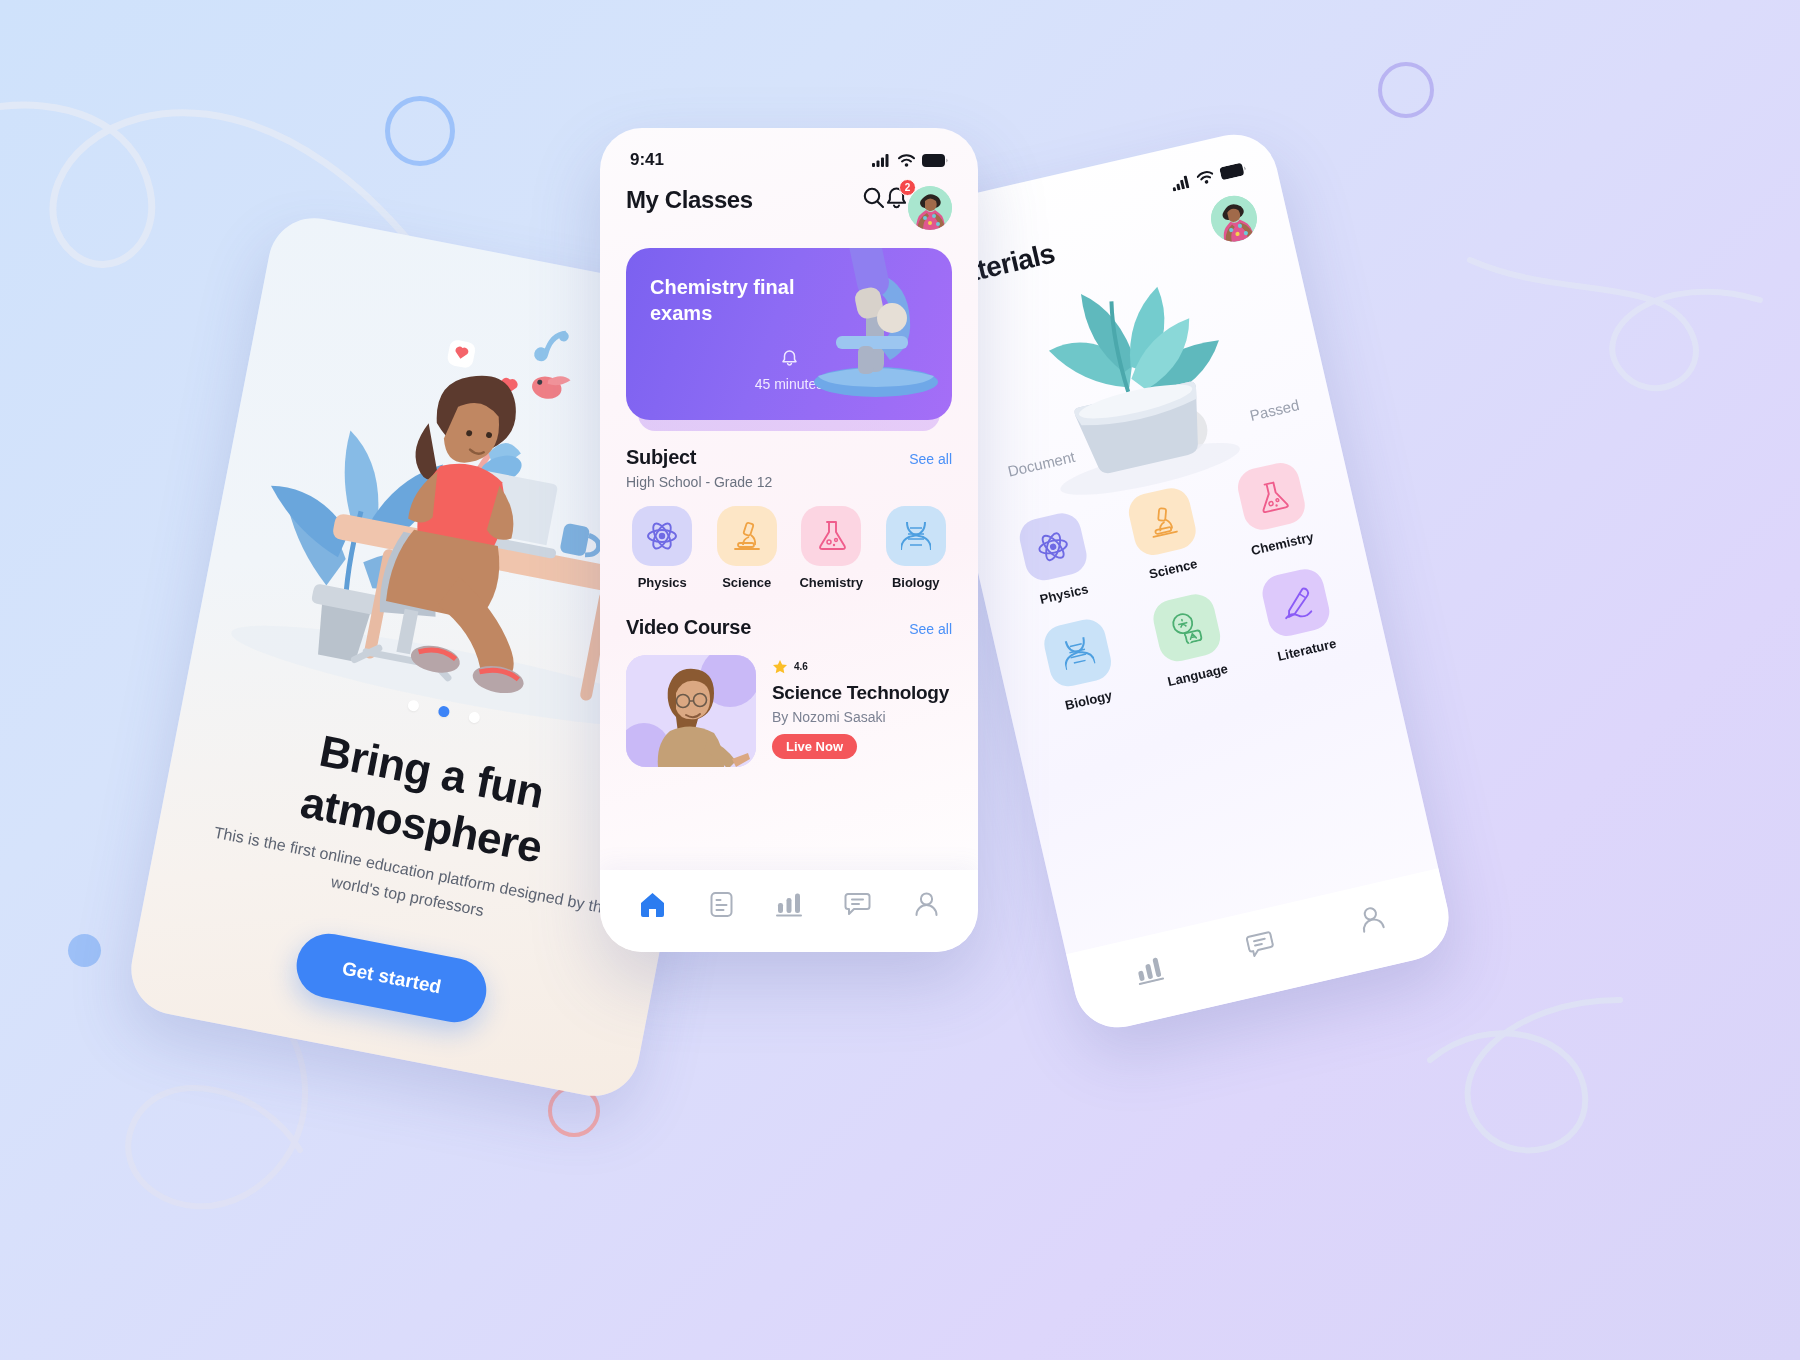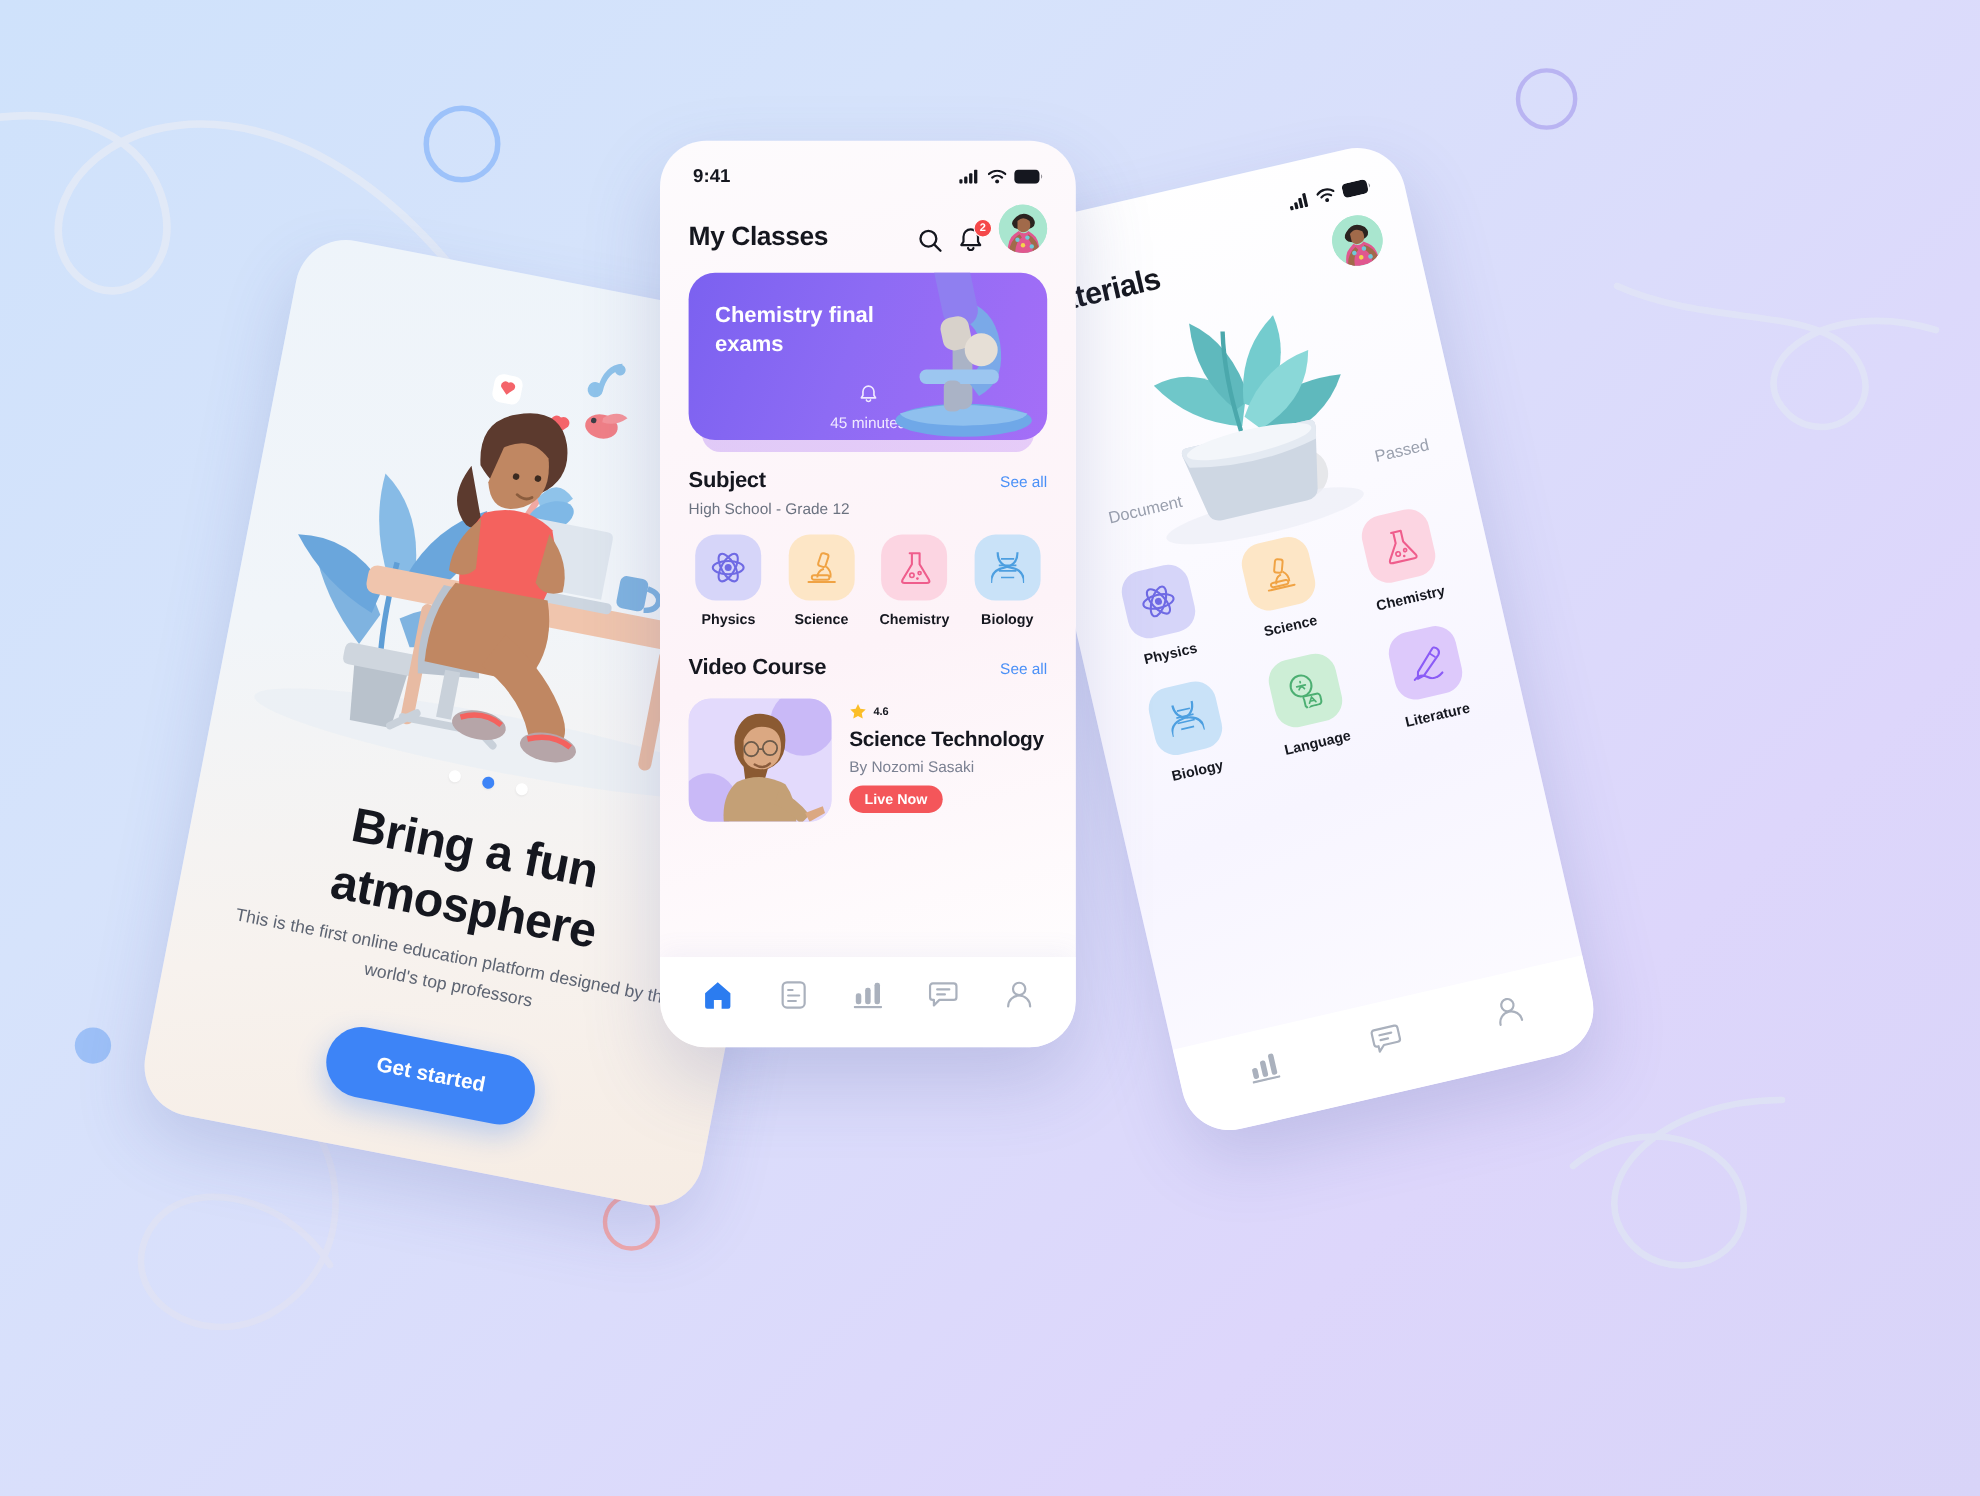--- a/index.html
+++ b/index.html
@@ -57,39 +57,39 @@
     left:600px; top:128px; width:378px; height:824px;
     border-radius:42px;
     background: linear-gradient(165deg,#fdfbfd 0%,#fdf6fa 30%,#fdf3f8 55%,#ffffff 100%);
     box-shadow: 0 30px 70px rgba(80,90,160,.22);
     z-index:5;
   }
   .statusbar { display:flex; align-items:center; justify-content:space-between; padding:22px 30px 4px; }
   .st-time { font-size:17px; font-weight:700; color:#15171f; }
   .st-icons { display:flex; align-items:center; gap:7px; }
 
-  .topbar { display:flex; align-items:flex-end; padding:12px 26px 0; gap:14px; }
+  .topbar { display:flex; align-items:flex-start; padding:12px 26px 0; }
   .topbar-title { font-size:24px; font-weight:700; color:#15171f; letter-spacing:-0.4px; flex:1; }
   .icon-btn { background:none; border:none; padding:0; cursor:pointer; position:relative; display:flex; }
   .badge {
     position:absolute; top:-7px; right:-8px; background:#f5484a; color:#fff;
     font-size:10px; font-weight:700; min-width:17px; height:17px; border-radius:50%;
     display:flex; align-items:center; justify-content:center; border:1.5px solid #fff;
   }
   .avatar { width:44px; height:44px; border-radius:50%; overflow:hidden; background:#a9e6cf; border:none; cursor:pointer; position:relative; flex:none; }
 
   .greet { padding:12px 26px 0; font-size:34px; font-weight:700; color:#15171f; line-height:1.18; letter-spacing:-0.8px; }
 
   .exam-card-wrap { position:relative; margin:18px 26px 0; }
   .exam-card-shadow {
     position:absolute; left:12px; right:12px; bottom:-11px; height:34px;
     border-radius:24px; background:linear-gradient(90deg,#c9a6f5,#d3aaf7); opacity:.55;
   }
   .exam-card {
-    position:relative; border-radius:24px; padding:26px 24px 8px;
+    position:relative; border-radius:24px; padding:26px 24px 28px;
     background: linear-gradient(110deg,#7b61f0 0%,#8d6bf4 45%,#a56ef7 100%);
     overflow:hidden; min-height:152px;
   }
   .exam-title { color:#fff; font-size:20px; font-weight:700; line-height:1.32; max-width:180px; }
   .exam-meta { margin-top:22px; display:flex; align-items:center; gap:9px; color:#f0e9ff; font-size:14px;flex-direction:column; }
 
   .section-head { display:flex; align-items:baseline; justify-content:space-between; padding:26px 26px 0; }
   .section-title { font-size:20px; font-weight:700; color:#15171f; letter-spacing:-0.3px; }
   .see-all { font-size:14px; color:#4a90f7; font-weight:500; background:none; border:none; cursor:pointer; font-family:"Liberation Sans",sans-serif; }
   .section-sub { padding:5px 26px 0; font-size:14px; color:#6b7280; }

